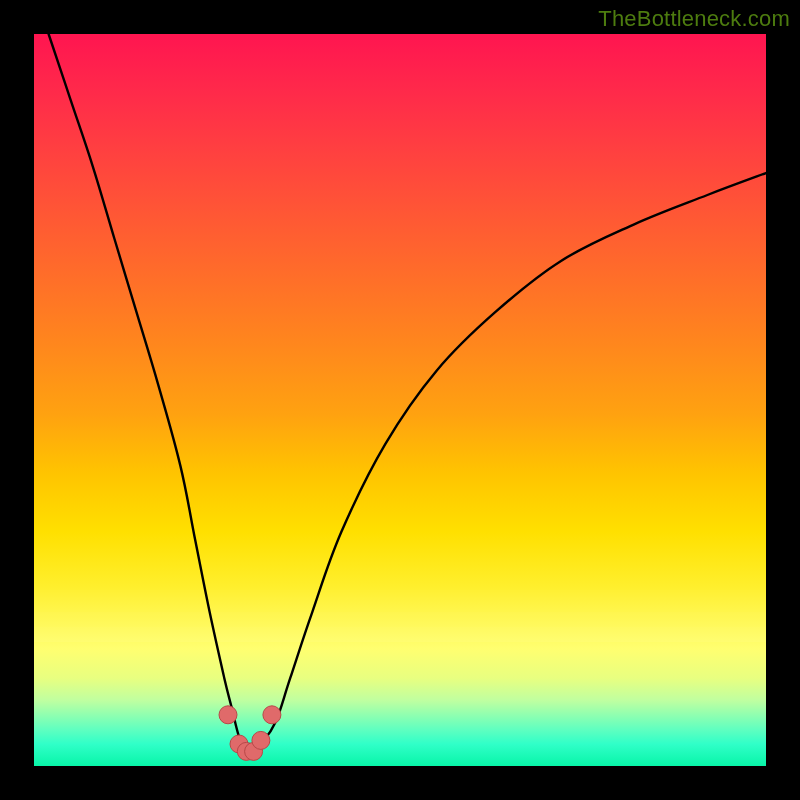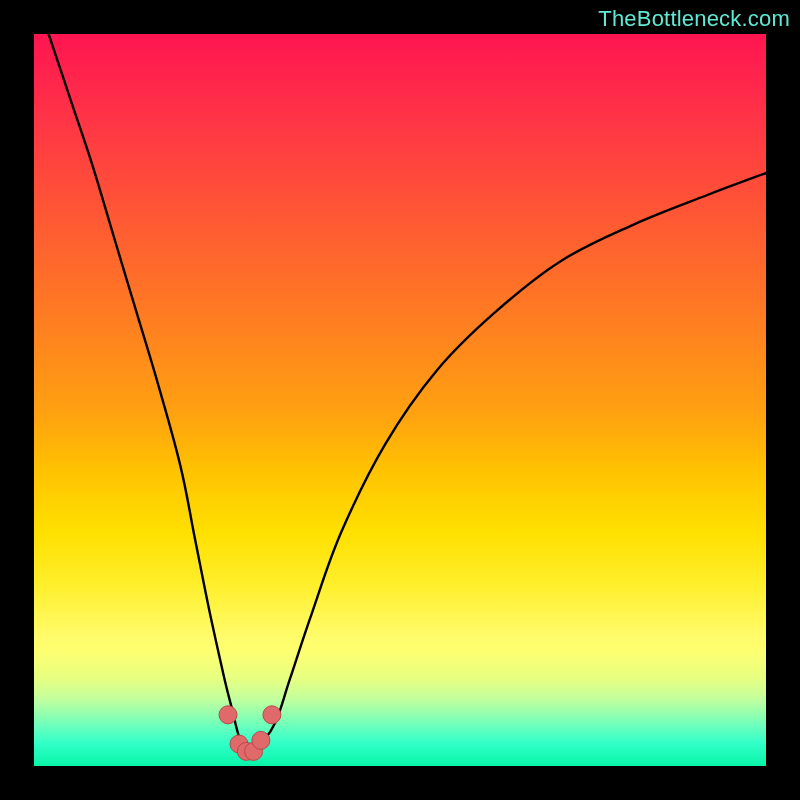--- a/index.html
+++ b/index.html
@@ -44,21 +44,21 @@
   }
   .plot-area .sat-band {
     position: absolute;
     left: 0; right: 0;
     background: rgba(255,255,255,0.25);
   }
   .watermark {
     position: absolute;
     top: 6px;
     right: 10px;
-    color: #5eead4;
+    color: #4d7c0f;
     font-size: 22px;
     font-weight: 500;
     letter-spacing: 0.2px;
   }
   svg.curve {
     position: absolute;
     left: 0; top: 0;
     width: 732px; height: 732px;
     overflow: visible;
   }

